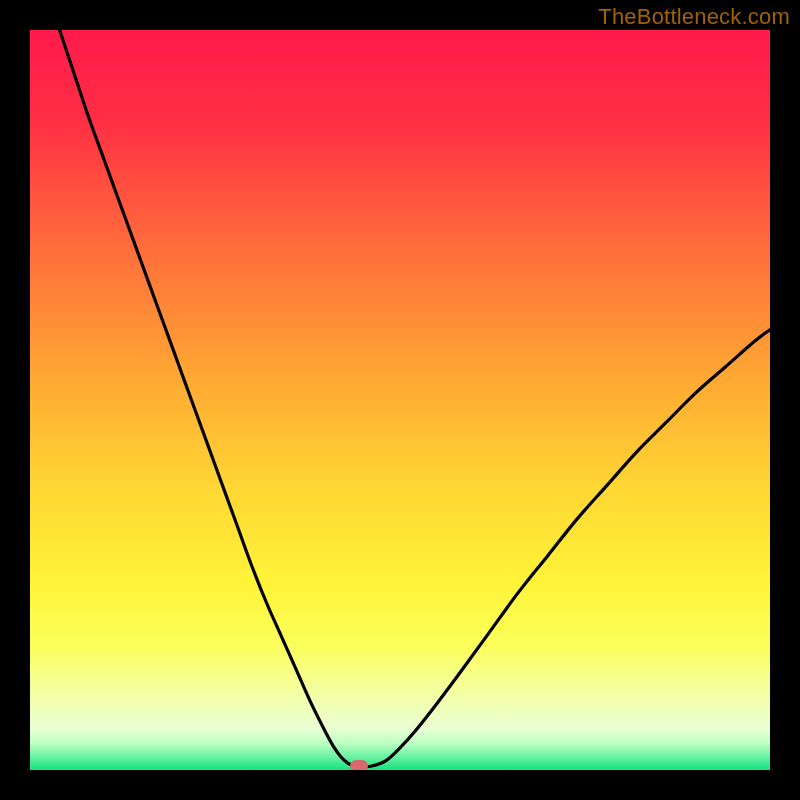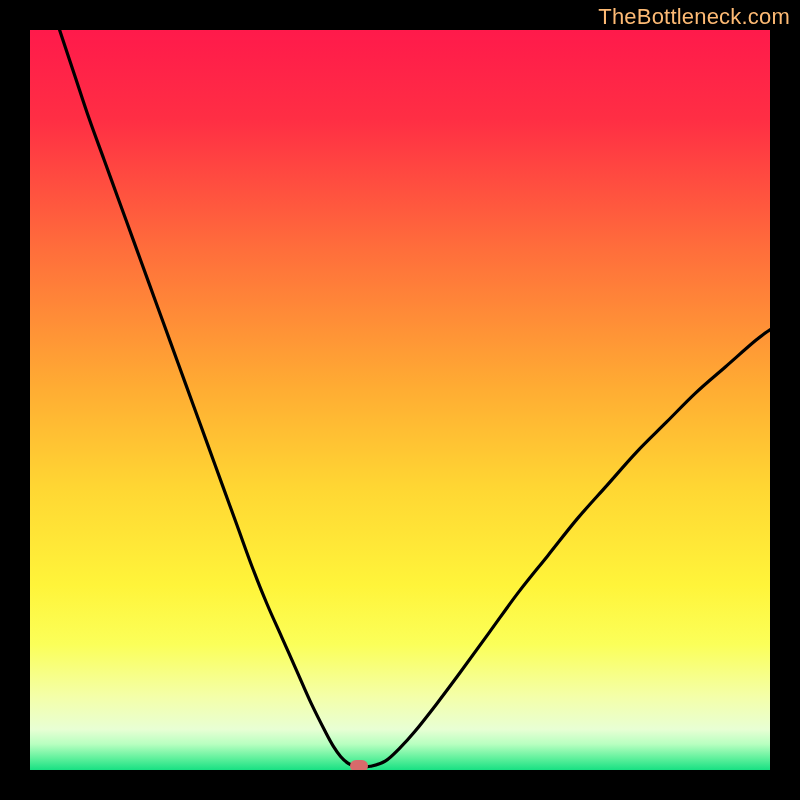--- a/index.html
+++ b/index.html
@@ -46,21 +46,21 @@
     width: 18px;
     height: 12px;
     border-radius: 6px;
     transform: translate(-50%, -50%);
     background: #d86a6b;
   }
   .watermark {
     position: absolute;
     top: 4px;
     right: 10px;
-    color: #fdba74;
+    color: #a16207;
     font-size: 22px;
     font-weight: 400;
     letter-spacing: 0.2px;
   }
 </style>
 </head>
 <body>
 
 <div class="frame">
   <div class="watermark">TheBottleneck.com</div>

